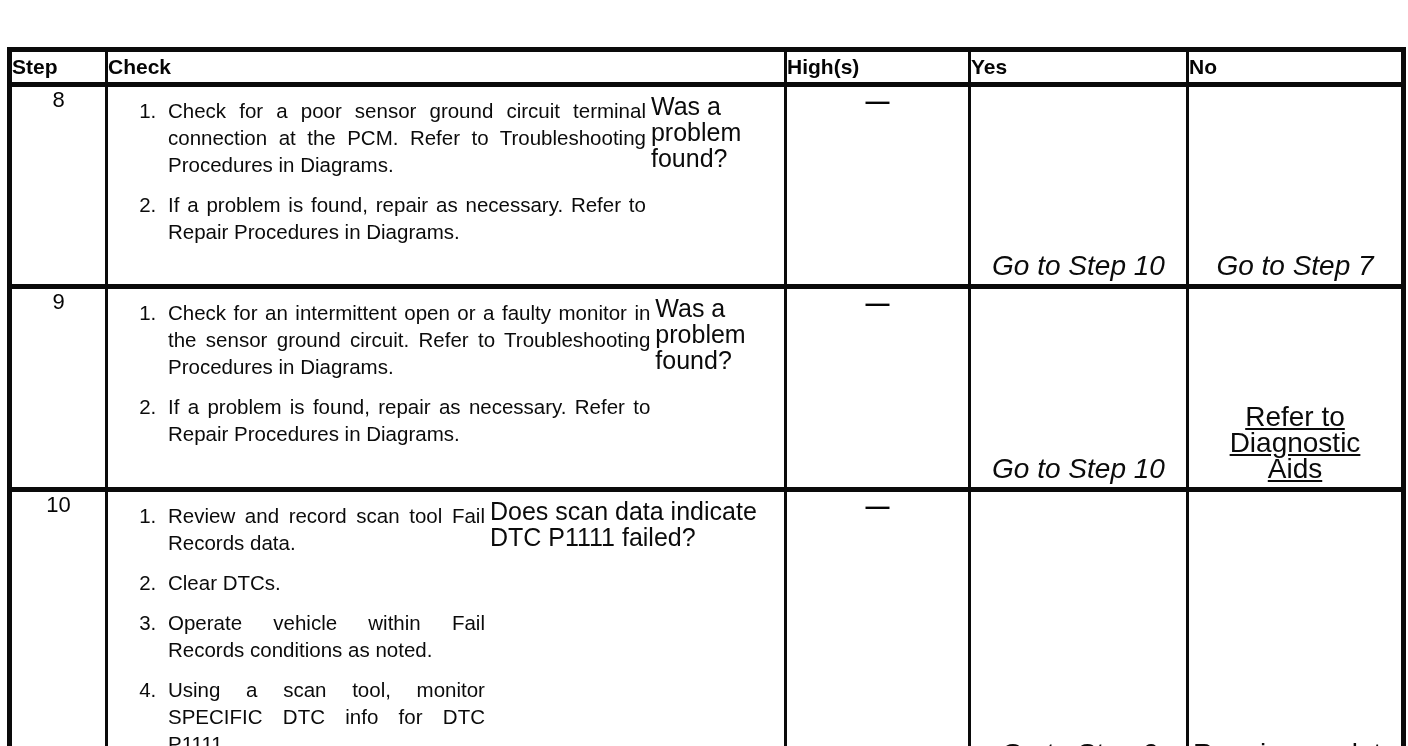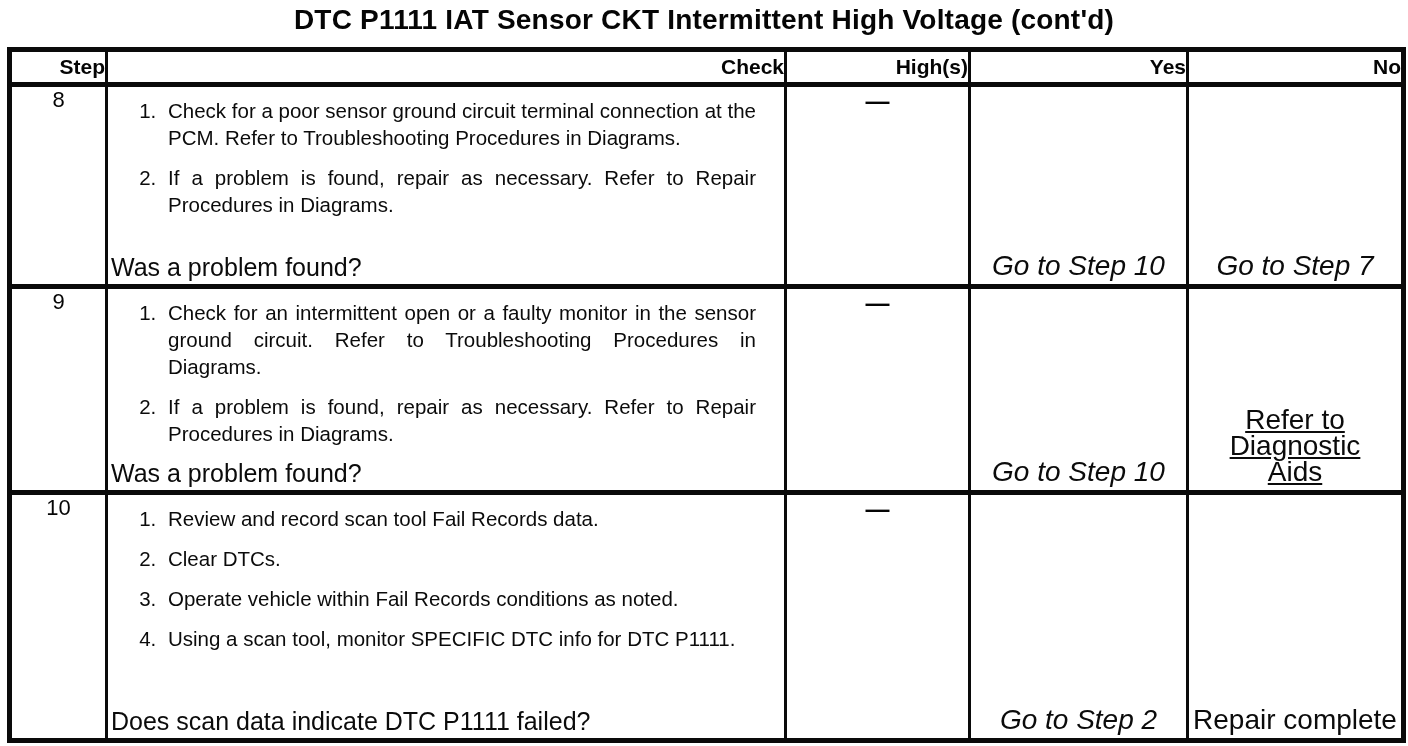--- a/index.html
+++ b/index.html
@@ -53,39 +53,39 @@
     padding: 0;
     vertical-align: top;
     background: #ffffff;
   }
   table.diag { border: 5px solid #0a0a0a; }
 
   table.diag th {
     height: 30px;
     font-size: 21px;
     font-weight: 700;
-    text-align: right;
+    text-align: left;
     vertical-align: middle;
     color: #050505;
   }
 
   .row-8 td { height: 197px; }
   .row-9 td { height: 198px; }
   .row-10 td { height: 243px; }
 
   td.step-cell {
     text-align: center;
     vertical-align: middle;
     font-size: 22px;
     font-weight: 400;
     color: #050505;
   }
   td.action-cell .cellwrap {
     display: flex;
-    flex-direction: column;
+    flex-direction: row;
     justify-content: space-between;
     height: 100%;
     box-sizing: border-box;
     padding: 6px 24px 2px 2px;
   }
   ol.action-list {
     margin: 0;
     padding: 4px 4px 0 52px;
     font-size: 20.5px;
     line-height: 27px;
@@ -125,21 +125,20 @@
     line-height: 26px;
   }
   .answer.italic { font-style: italic; }
   .answer .narrow { max-width: 160px; display: inline-block; text-decoration: underline; }
 </style>
 </head>
 <body>
 
 <div class="page">
 
-  <div class="doc-title">DTC P1111 IAT Sensor CKT Intermittent High Voltage (cont'd)</div>
 
   <table class="diag">
     <colgroup>
       <col class="c-step">
         <col class="c-action">
         <col class="c-value">
         <col class="c-yes">
         <col class="c-no">
     </colgroup>
     <thead>

